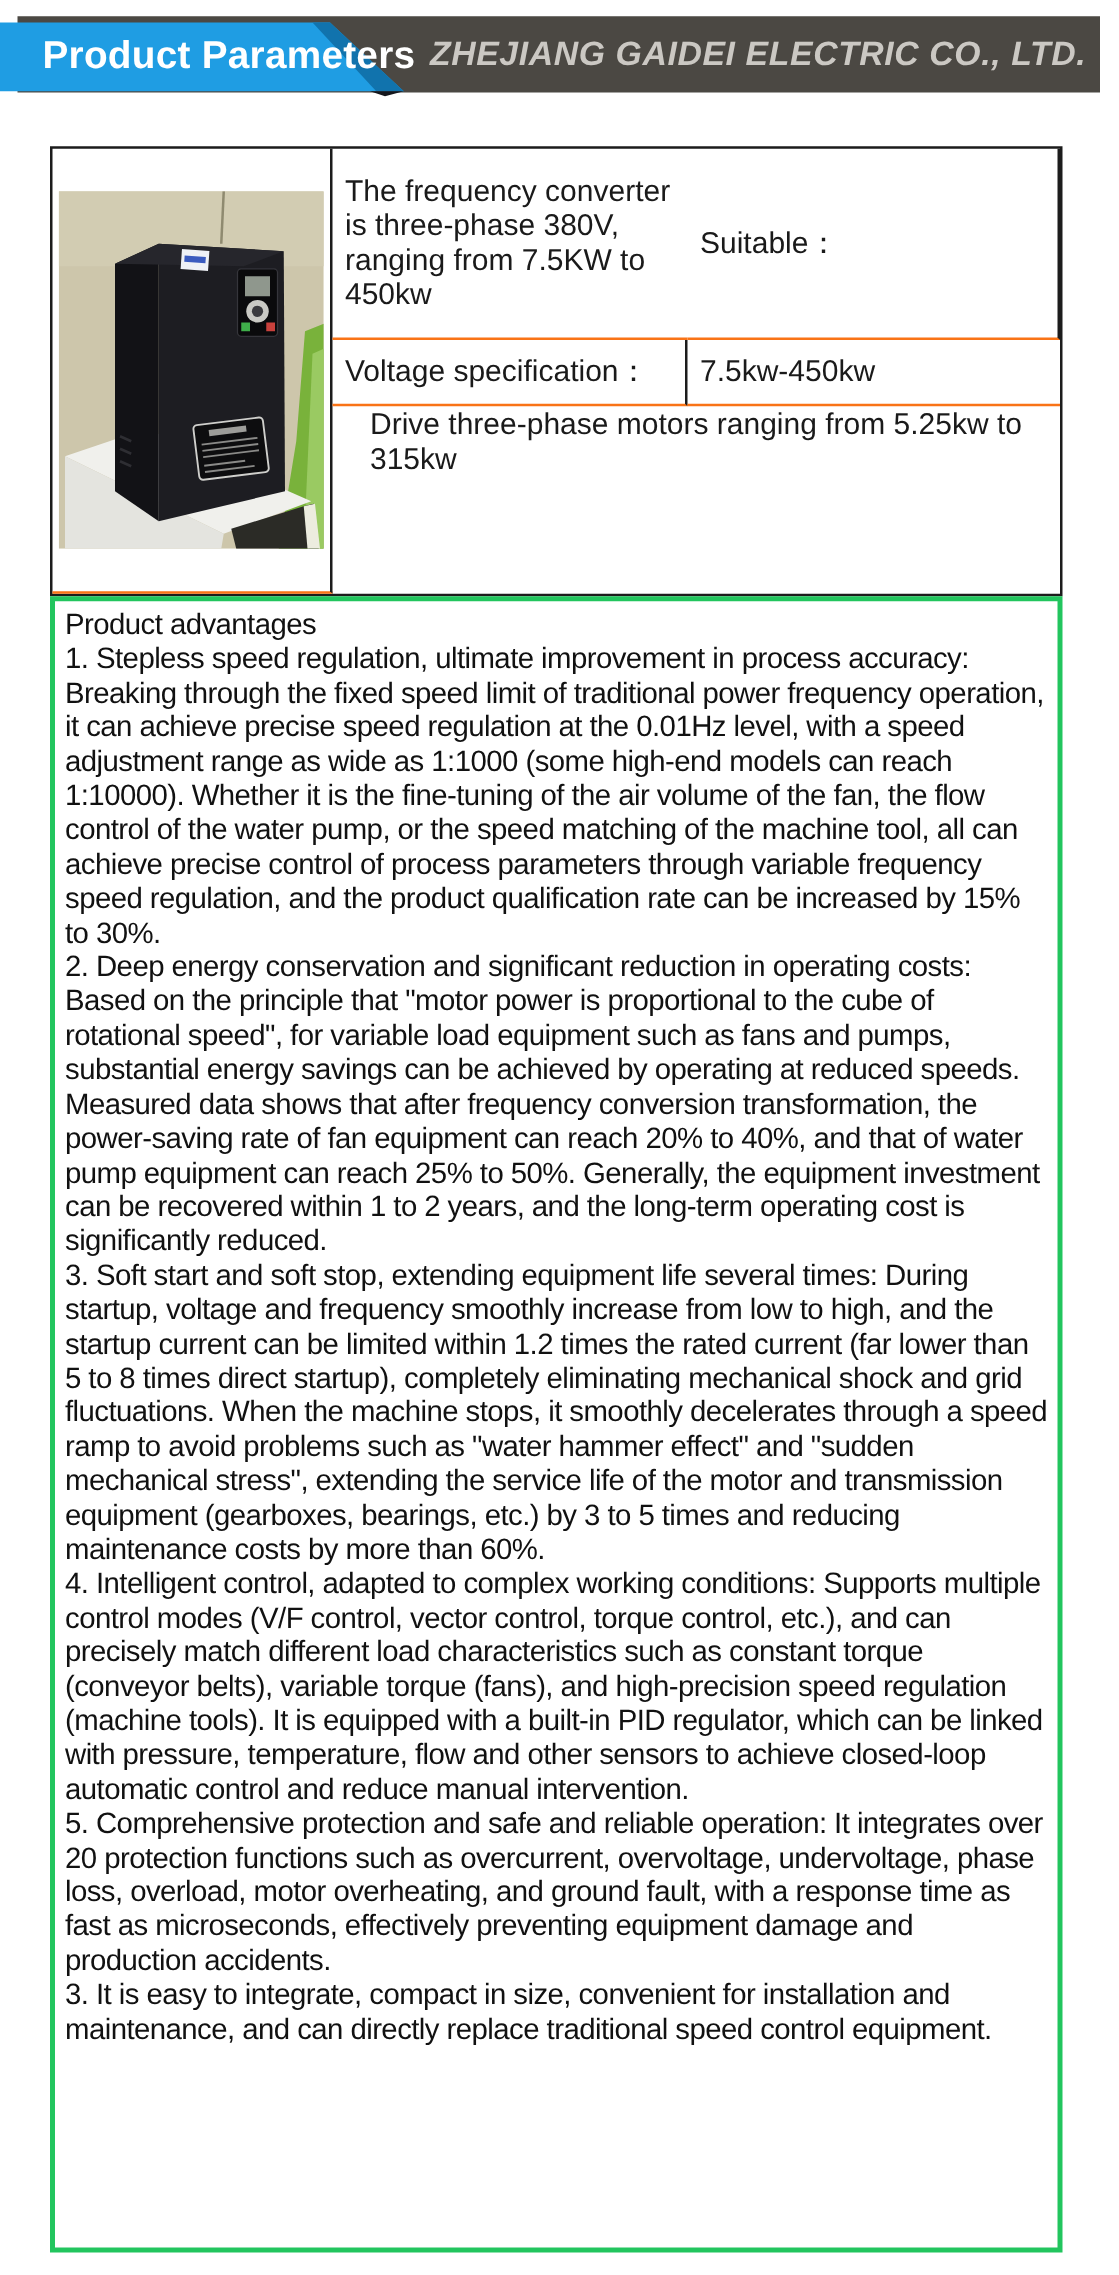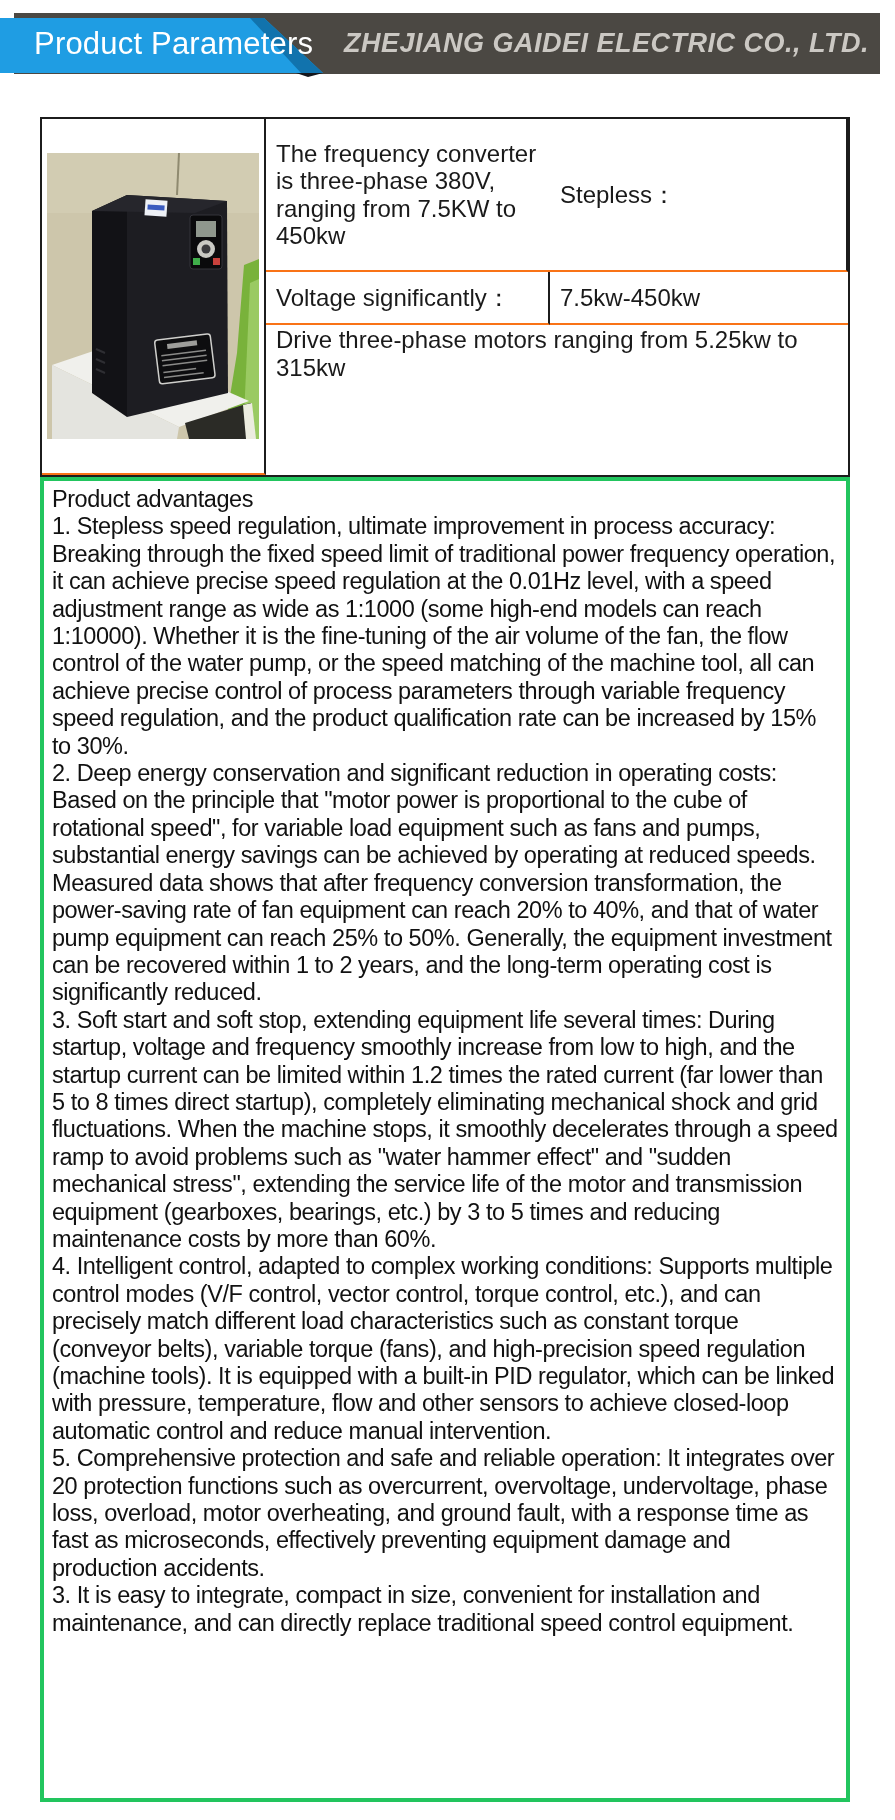--- a/index.html
+++ b/index.html
@@ -6,33 +6,33 @@
   html,body { background:#ffffff; }
   body { width:895px; height:1820px; position:relative; font-family:"Liberation Sans", sans-serif; color:#1a1a1a; }
   .page { position:absolute; inset:0; overflow:hidden; }
 
   
   .header-bar { position:absolute; left:14px; top:13px; width:866px; height:61px; background:#4b4843; }
   .company { position:absolute; top:13px; height:61px; right:26px; display:flex; align-items:center;
              font-size:27px; font-weight:bold; font-style:italic; color:#cbc8c3; letter-spacing:0.5px; }
   .ribbon-svg { position:absolute; left:0; top:14px; width:335px; height:64px; }
   .banner-title { position:absolute; left:34px; top:14px; height:60px; display:flex; align-items:center;
-                  font-size:31px; font-weight:normal; color:#ffffff; letter-spacing:0.2px; }
+                  font-size:31px; font-weight:bold; color:#ffffff; letter-spacing:0.2px; }
 
   
   .spec-table { position:absolute; left:40px; top:117px; width:810px; height:360px;
                 border:2px solid #1c1c1c; display:grid;
                 grid-template-columns:224px 284px 1fr;
                 grid-template-rows:153px 53px 57px 1fr; background:#fff; }
   .cell { border-right:2px solid #1c1c1c; border-bottom:2px solid #f97316;
           display:flex; align-items:center; padding:6px 10px; font-size:24px; line-height:27.5px; }
   .cell.last-col { border-right:none; }
   .cell.last-row { border-bottom:none; }
   .img-cell { grid-row:1 / 5; grid-column:1; justify-content:center; align-items:center; padding:0; }
-  .spec-footer-cell { grid-column:2 / 4; }
+  .spec-footer-cell { grid-column:2 / 4;margin-left:20px; }
 
   
   .adv-box { position:absolute; left:40px; top:477px; width:810px; height:1325px;
              border:4px solid #22c55e; padding:5px 8px 0 8px; overflow:hidden; }
   .adv-box p { font-size:23.5px; line-height:27.4px; letter-spacing:-0.45px; color:#111; }
 </style>
 </head>
 <body>
 
 <div class="page">
@@ -92,23 +92,23 @@
           <line x1="115" y1="205" x2="160" y2="205" stroke="#8a8a88" stroke-width="1.5"></line>
           <line x1="115" y1="210" x2="160" y2="210" stroke="#8a8a88" stroke-width="1.5"></line>
           <line x1="115" y1="217" x2="148" y2="217" stroke="#8a8a88" stroke-width="1.5"></line>
           <line x1="115" y1="222" x2="155" y2="222" stroke="#8a8a88" stroke-width="1.5"></line>
         </g>
       </svg>
     </div>
 
     <div class="cell last-col">The frequency converter is three-phase 380V, ranging from 7.5KW to 450kw</div>
 
-    <div class="cell">Stepless：</div>
+    <div class="cell">Suitable：</div>
 
-    <div class="cell">Voltage significantly：</div>
+    <div class="cell">Voltage specification：</div>
     <div class="cell last-col">7.5kw-450kw</div>
 
     <div class="cell last-col last-row spec-footer-cell">Drive three-phase motors ranging from 5.25kw to 315kw</div>
   </div>
 
   <div class="adv-box">
     <p>Product advantages</p>
     <p>1. Stepless speed regulation, ultimate improvement in process accuracy: Breaking through the fixed speed limit of traditional power frequency operation, it can achieve precise speed regulation at the 0.01Hz level, with a speed adjustment range as wide as 1:1000 (some high-end models can reach 1:10000). Whether it is the fine-tuning of the air volume of the fan, the flow control of the water pump, or the speed matching of the machine tool, all can achieve precise control of process parameters through variable frequency speed regulation, and the product qualification rate can be increased by 15% to 30%.</p>
     <p>2. Deep energy conservation and significant reduction in operating costs: Based on the principle that "motor power is proportional to the cube of rotational speed", for variable load equipment such as fans and pumps, substantial energy savings can be achieved by operating at reduced speeds. Measured data shows that after frequency conversion transformation, the power-saving rate of fan equipment can reach 20% to 40%, and that of water pump equipment can reach 25% to 50%. Generally, the equipment investment can be recovered within 1 to 2 years, and the long-term operating cost is significantly reduced.</p>
     <p>3. Soft start and soft stop, extending equipment life several times: During startup, voltage and frequency smoothly increase from low to high, and the startup current can be limited within 1.2 times the rated current (far lower than 5 to 8 times direct startup), completely eliminating mechanical shock and grid fluctuations. When the machine stops, it smoothly decelerates through a speed ramp to avoid problems such as "water hammer effect" and "sudden mechanical stress", extending the service life of the motor and transmission equipment (gearboxes, bearings, etc.) by 3 to 5 times and reducing maintenance costs by more than 60%.</p>

